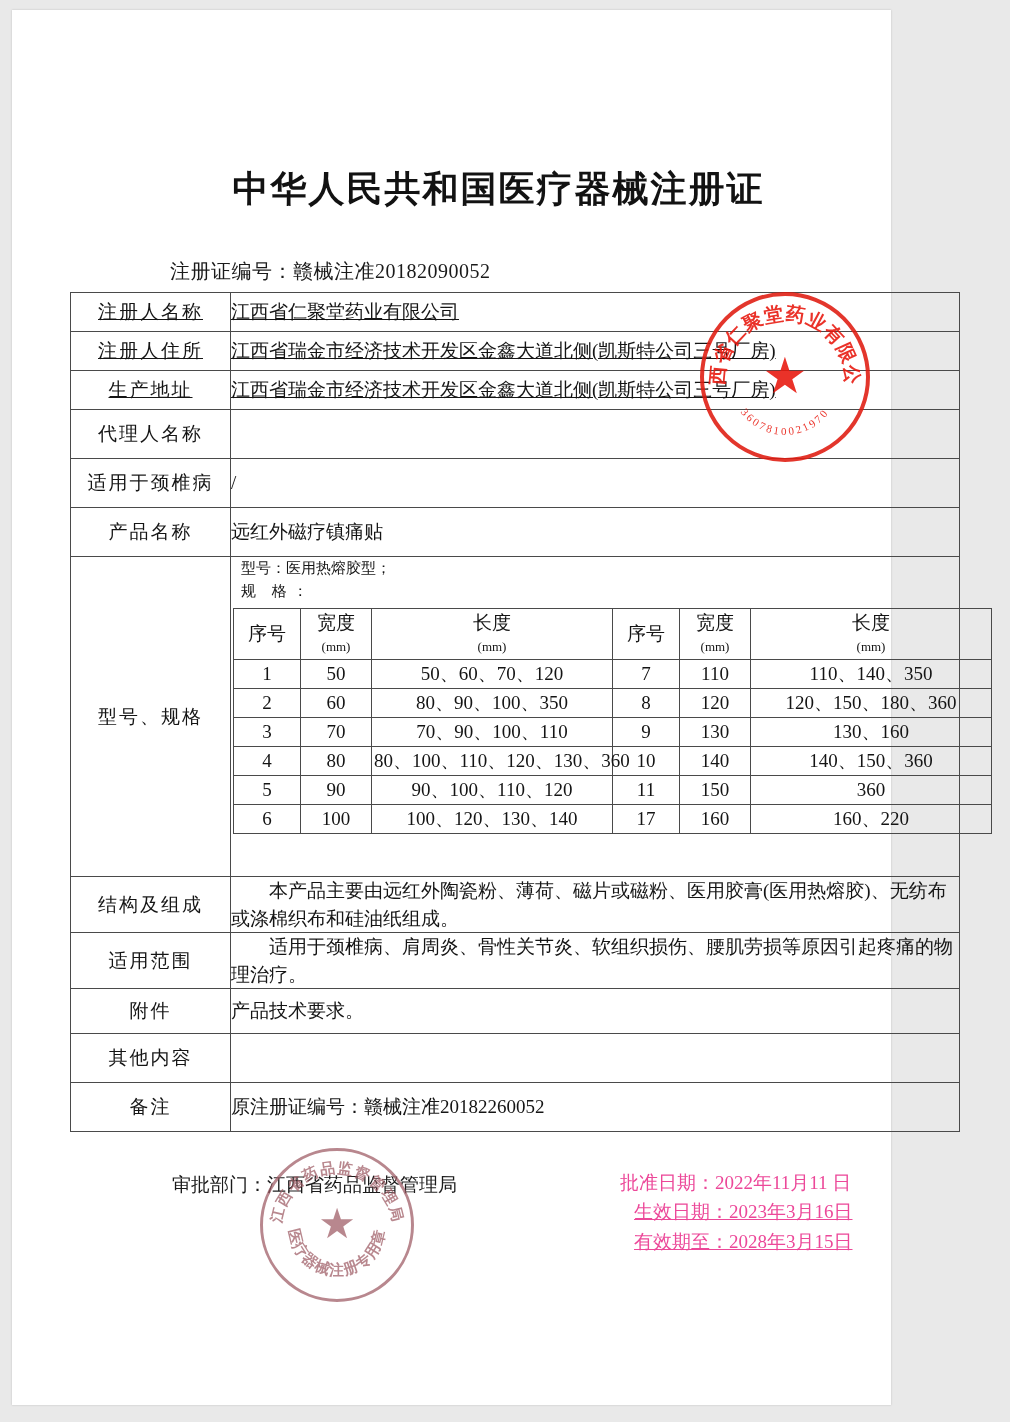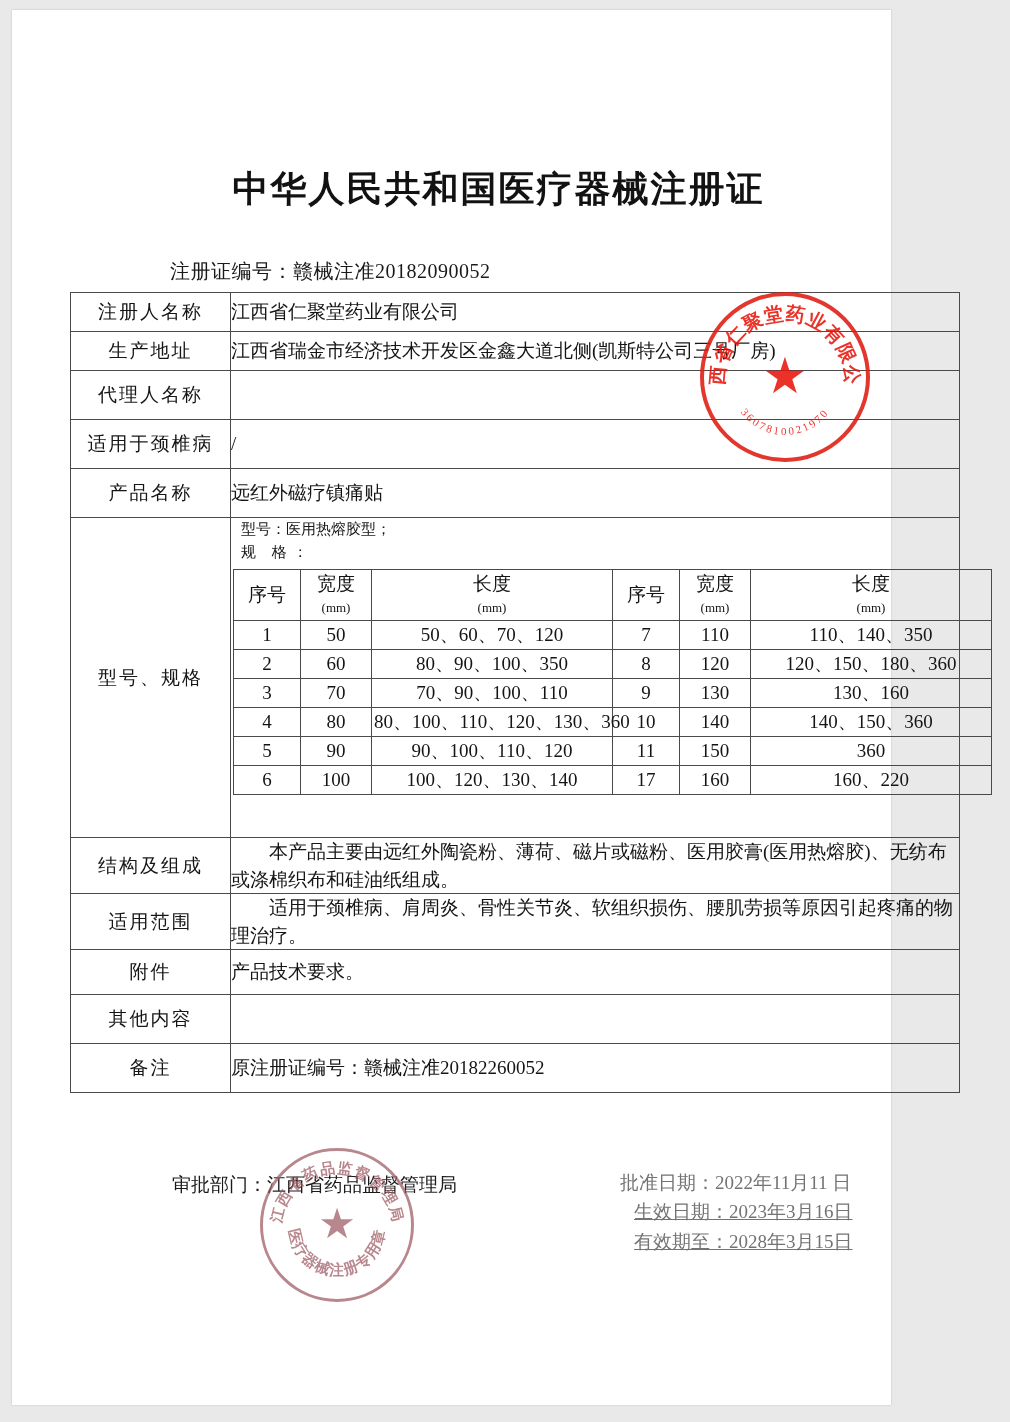--- a/index.html
+++ b/index.html
@@ -63,21 +63,21 @@
   }
   .lbl {
     width: 160px;
     text-align: center;
     letter-spacing: 2px;
     color: #222;
   }
   .val {
     padding: 4px 8px 4px 10px;
   }
-  .r-h { height: 38px; }
+  .r-h { height: 38px; text-decoration: underline; }
 
   .val p {
     margin: 0;
     line-height: 1.45;
   }
   .indent { text-indent: 2em; }
 
   
   .specwrap { padding: 6px 0 6px 0; }
   .spechead {
@@ -118,21 +118,21 @@
     left: 160px;
     top: 1162px;
     font-size: 19px;
     color: #1a1a1a;
   }
   .footer-right {
     position: absolute;
     left: 608px;
     top: 1158px;
     font-size: 19px;
-    color: #737373;
+    color: #ec4899;
     line-height: 1.55;
   }
   .footer-right div { white-space: nowrap; }
   .fr-2 { padding-left: 14px; text-decoration: underline; }
 
   
   .seal {
     position: absolute;
     border-radius: 50%;
     pointer-events: none;
@@ -189,20 +189,24 @@
 
   <table class="maintable">
     <colgroup>
         <col style="width:160px">
         <col>
       </colgroup>
     <tbody>
       <tr>
         <td class="lbl r-h">注册人名称</td>
         <td class="val r-h">江西省仁聚堂药业有限公司</td>
+      </tr>
+      <tr>
+        <td class="lbl r-h">注册人住所</td>
+        <td class="val r-h">江西省瑞金市经济技术开发区金鑫大道北侧(凯斯特公司三号厂房)</td>
       </tr>
       <tr>
         <td class="lbl r-h">生产地址</td>
         <td class="val r-h">江西省瑞金市经济技术开发区金鑫大道北侧(凯斯特公司三号厂房)</td>
       </tr>
       <tr>
         <td class="lbl" style="height:48px">代理人名称</td>
         <td class="val"></td>
       </tr>
       <tr>

